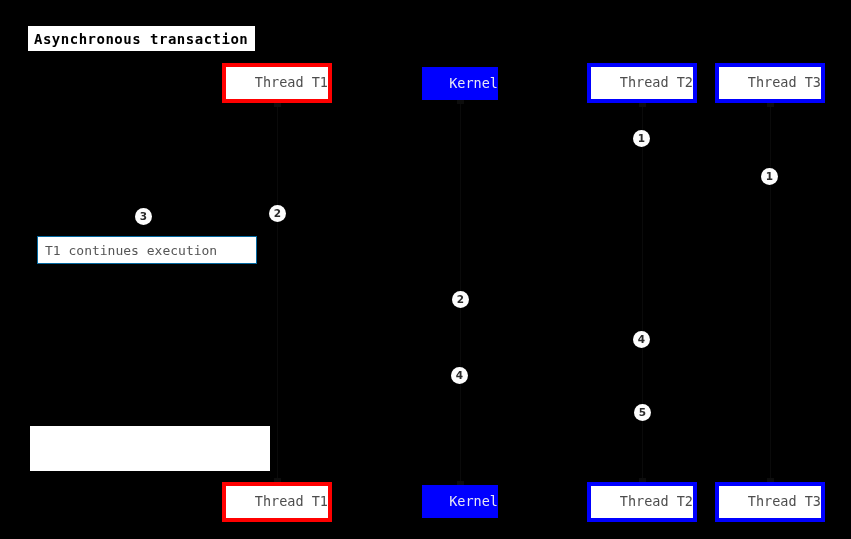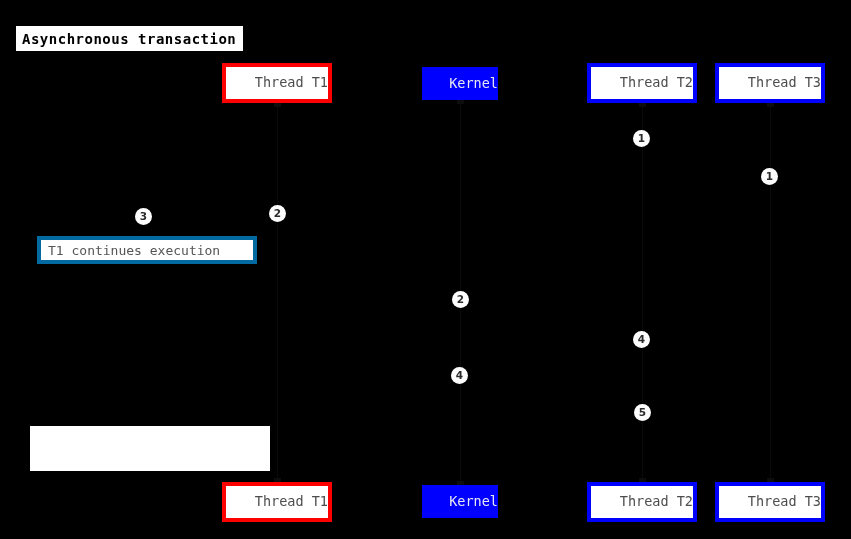--- a/index.html
+++ b/index.html
@@ -86,42 +86,42 @@
     align-items: center;
     justify-content: center;
     box-sizing: border-box;
   }
 
   
   .note-box {
     position: absolute;
     background: #ffffff;
     color: #555555;
-    border: 4px solid #0369a1;
+    border: 1px solid #0369a1;
     box-sizing: border-box;
     display: flex;
     align-items: center;
     justify-content: flex-start;
     padding: 0 7px;
     white-space: pre;
     font-family: "DejaVu Sans Mono", "Liberation Mono", monospace;
     font-size: 13px;
     line-height: 1;
   }
   .note-box.blank {
     border: none;
     background: #ffffff;
   }
 </style>
 </head>
 <body>
 
 <div id="canvas">
 
-  <div class="title-box" id="title-box" style="left: 16px; top: 26px; width: 227px; height: 25px;">Asynchronous transaction</div>
+  <div class="title-box" id="title-box" style="left: 28px; top: 26px; width: 227px; height: 25px;">Asynchronous transaction</div>
 
   <div id="lifelines">
       <div class="lifeline" style="left: 277px; top: 103px; height: 379px;"></div>
       <div class="lifeline-head" style="left: 274px; top: 103px;"></div>
       <div class="lifeline-head" style="left: 274px; top: 478px;"></div>
       <div class="lifeline" style="left: 460px; top: 100px; height: 385px;"></div>
       <div class="lifeline-head" style="left: 457px; top: 100px;"></div>
       <div class="lifeline-head" style="left: 457px; top: 481px;"></div>
       <div class="lifeline" style="left: 642px; top: 103px; height: 379px;"></div>
       <div class="lifeline-head" style="left: 639px; top: 103px;"></div>

